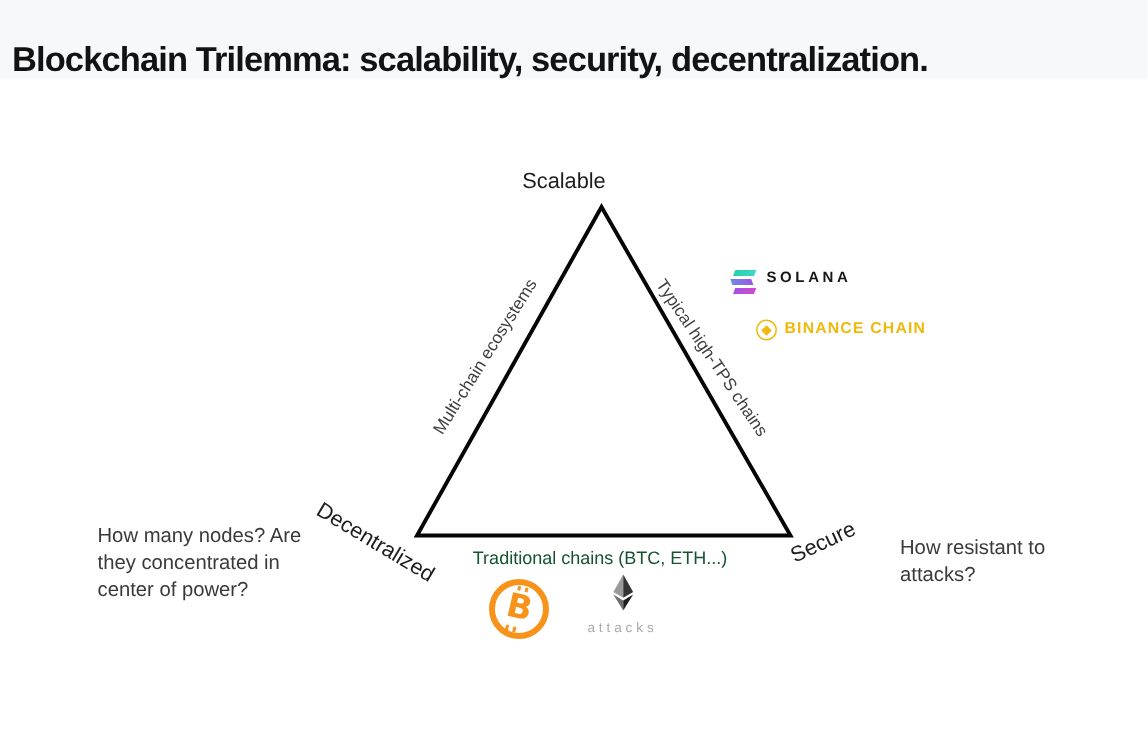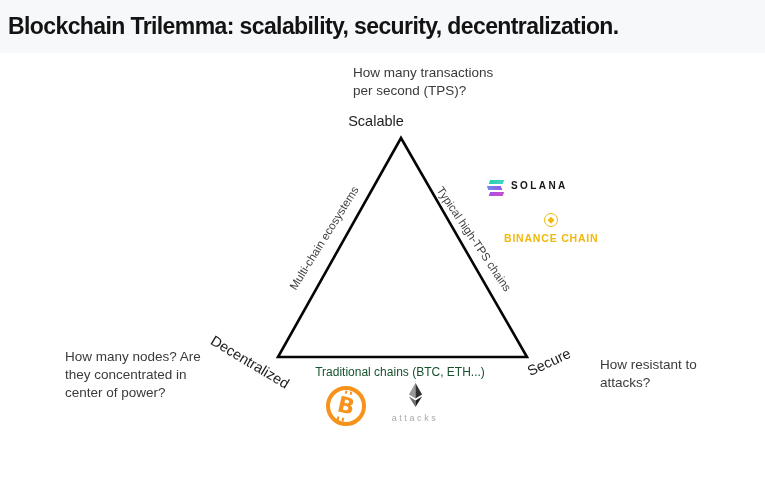--- a/index.html
+++ b/index.html
@@ -1,21 +1,21 @@
 <!DOCTYPE html>
 <html><head>
 <meta charset="utf-8">
 <style>
   * { margin:0; padding:0; box-sizing:border-box; }
   html,body { width:765px; height:495px; }
   body { font-family:"Liberation Sans", sans-serif; background:#ffffff; position:relative; overflow:hidden; }
   #stage { position:absolute; inset:0; width:765px; height:495px; background:#ffffff; }
 
   
-  .header { position:absolute; left:0; top:0; width:765px; height:53px; background:#f6f8fa; display:flex; align-items:center; }
+  .header { position:absolute; left:0; top:0; width:765px; height:53px; background:#f6f8fa; display:flex; align-items:flex-end; }
   .title { font-size:23px; font-weight:700; letter-spacing:-0.6px; color:#131313; padding-left:8px; white-space:nowrap; }
 
   
   .tri-svg { position:absolute; left:0; top:0; width:765px; height:495px; pointer-events:none; }
 
   .txt { position:absolute; color:#3a3a3a; font-size:13.5px; line-height:18px; white-space:pre-line; }
   .top-question { left:353px; top:64px; }
   .left-question { left:65px; top:348px; }
   .right-question { left:600px; top:356px; }
 
@@ -32,21 +32,21 @@
   
   .solana { position:absolute; left:488px; top:180px; display:flex; align-items:flex-start; gap:7px; }
   .sol-icon { width:16px; height:16px; display:flex; flex-direction:column; justify-content:space-between; }
   .sol-bar { width:14px; height:3.6px; }
   .sol-bar.b1 { background:linear-gradient(90deg,#27d0a8,#3fd6c9); transform:skewX(-20deg) translateX(1.5px); }
   .sol-bar.b2 { background:linear-gradient(90deg,#6b8ae8,#9b57e6); transform:skewX(20deg) translateX(-0.5px); }
   .sol-bar.b3 { background:linear-gradient(90deg,#a84fe6,#ca4dcc); transform:skewX(-20deg) translateX(1.5px); }
   .sol-text { font-size:10px; font-weight:700; letter-spacing:2.4px; color:#161616; }
 
   
-  .binance { position:absolute; left:504px; top:213px; display:flex; align-items:center; gap:5px;flex-direction:column; }
+  .binance { position:absolute; left:504px; top:213px; display:flex; gap:5px; }
   .bnb-icon { width:14px; height:14px; border:1.6px solid #F0B90B; border-radius:50%; position:relative; }
   .bnb-diamond { position:absolute; left:50%; top:50%; width:4.6px; height:4.6px; background:#F0B90B; transform:translate(-50%,-50%) rotate(45deg); }
   .bnb-text { font-size:10.5px; font-weight:700; letter-spacing:0.8px; color:#F0B90B; }
 
   
   .btc { position:absolute; left:326px; top:386px; width:40px; height:40px; border:4px solid #F7931A; border-radius:50%; }
   .btc-inner { position:absolute; inset:-1px; transform:rotate(13deg); display:flex; align-items:center; justify-content:center; }
   .btc-b { font-family:"DejaVu Sans", sans-serif; font-weight:700; font-size:22px; color:#F7931A; line-height:1; }
   .btc-tick { position:absolute; width:2.4px; height:3.5px; background:#F7931A; }
   .t1 { top:1.5px; left:13px; } .t2 { top:1.5px; left:18px; }
@@ -68,22 +68,20 @@
 <div id="stage">
 
   <div class="header">
     <div class="title">Blockchain Trilemma: scalability, security, decentralization.</div>
   </div>
 
   <svg class="tri-svg" viewBox="0 0 765 495">
     <polygon points="401,138 278,357 527,357" fill="none" stroke="#050505" stroke-width="2.6"></polygon>
   </svg>
 
-  <div class="txt top-question">How many transactions
-per second (TPS)?</div>
   <div class="txt right-question">How resistant to
 attacks?</div>
   <div class="txt left-question">How many nodes? Are
 they concentrated in
 center of power?</div>
 
   <div class="vertex v-scalable">Scalable</div>
   <div class="vertex v-decentralized">Decentralized</div>
   <div class="vertex v-secure">Secure</div>
 

